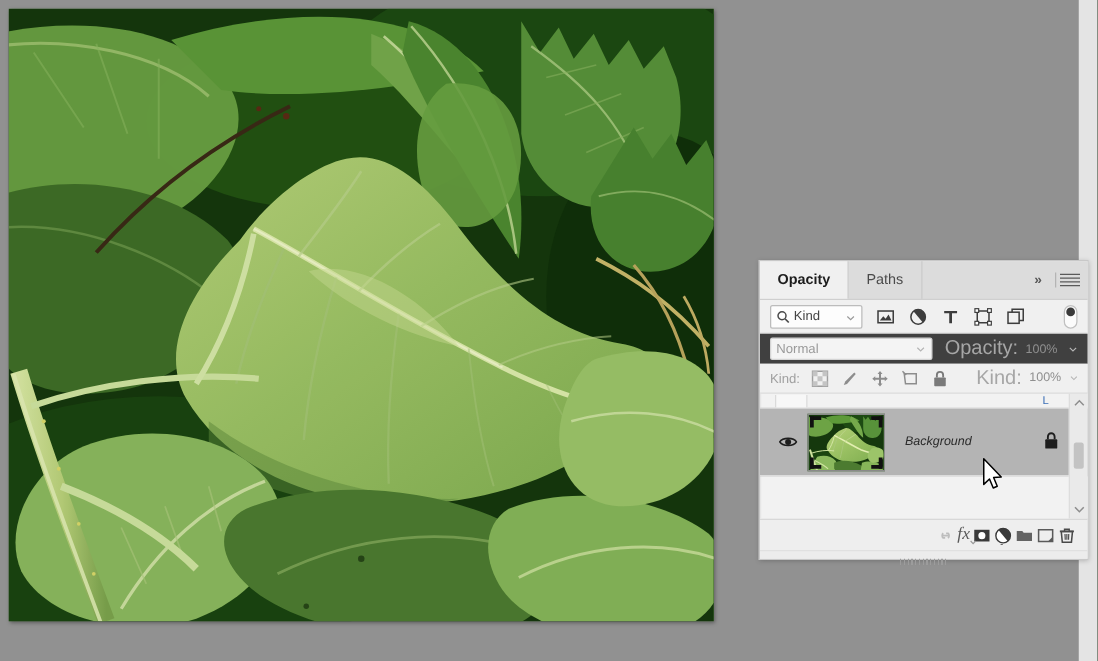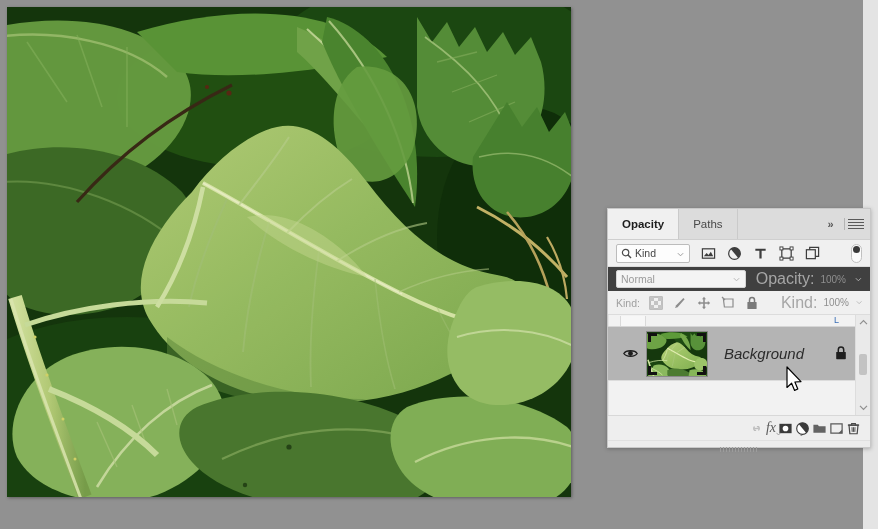--- a/index.html
+++ b/index.html
@@ -200,21 +200,21 @@
   }
   .layer-thumb svg { display: block; width: 100%; height: 100%; }
   .thumb-corner { position: absolute; width: 9px; height: 3px; background: #111; }
   .tc-tl { left: 1px; top: 1px; }
   .tc-tr { right: 1px; top: 1px; }
   .tc-bl { left: 1px; bottom: 1px; }
   .tc-br { right: 1px; bottom: 1px; }
   .tc-v { width: 3px; height: 9px; }
   .layer-name {
     margin-left: 16px;
-    font-size: 15px;
+    font-size: 10px;
     font-style: italic;
     color: #2b2b2b;
   }
   .layer-lock {
     position: absolute; right: 22px; top: 50%;
     transform: translateY(-50%);
   }
 
   
   .partial-ghost {

